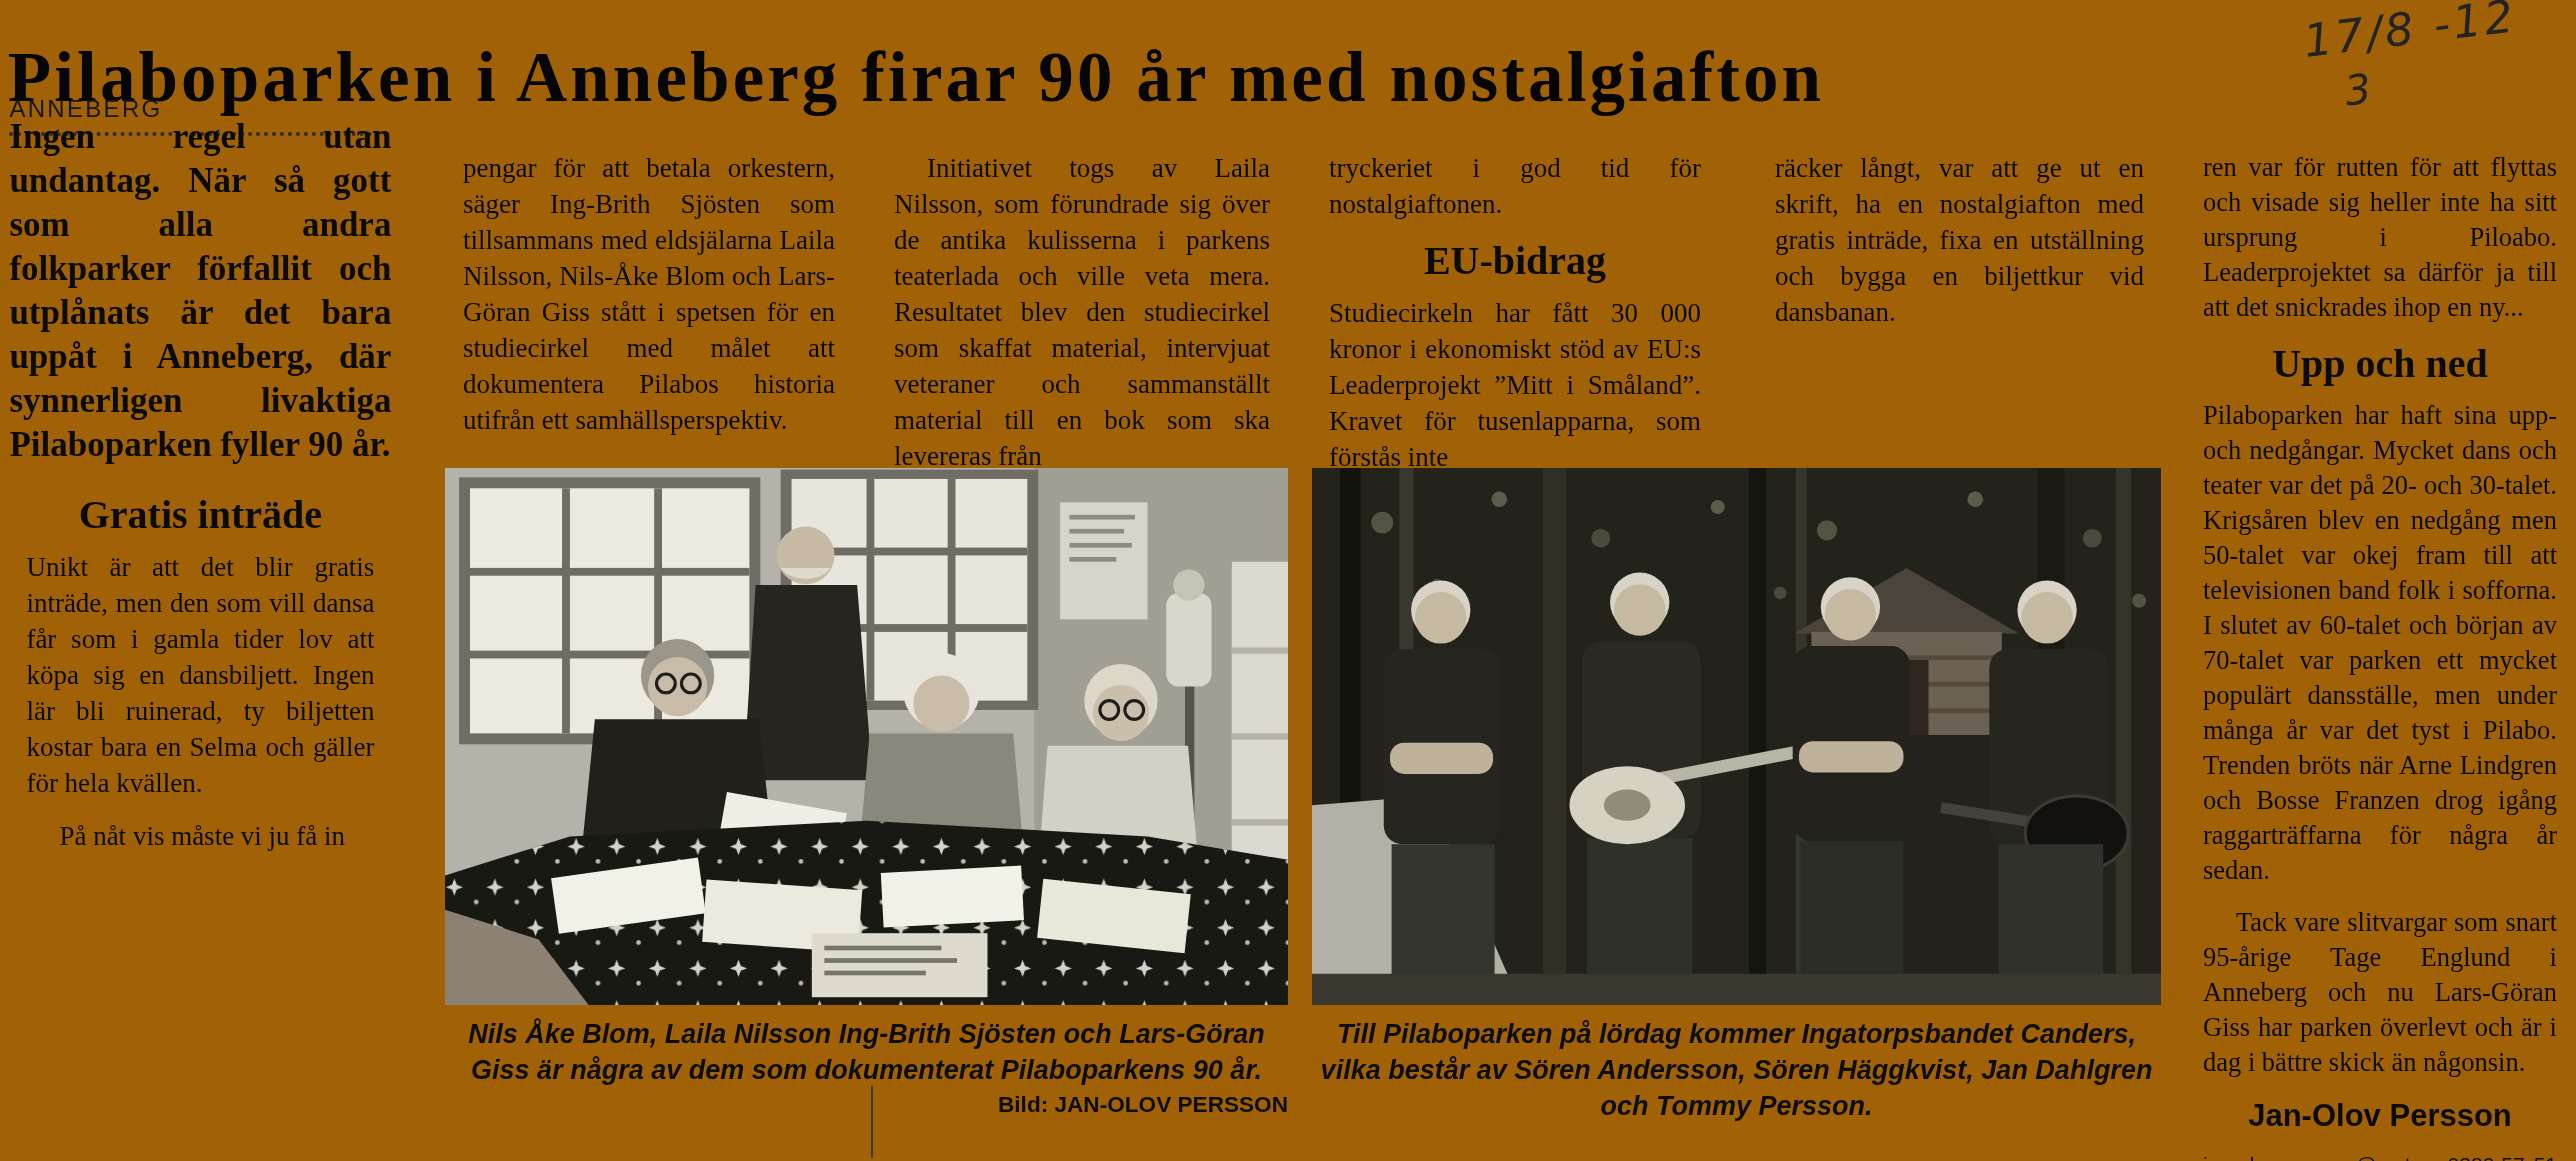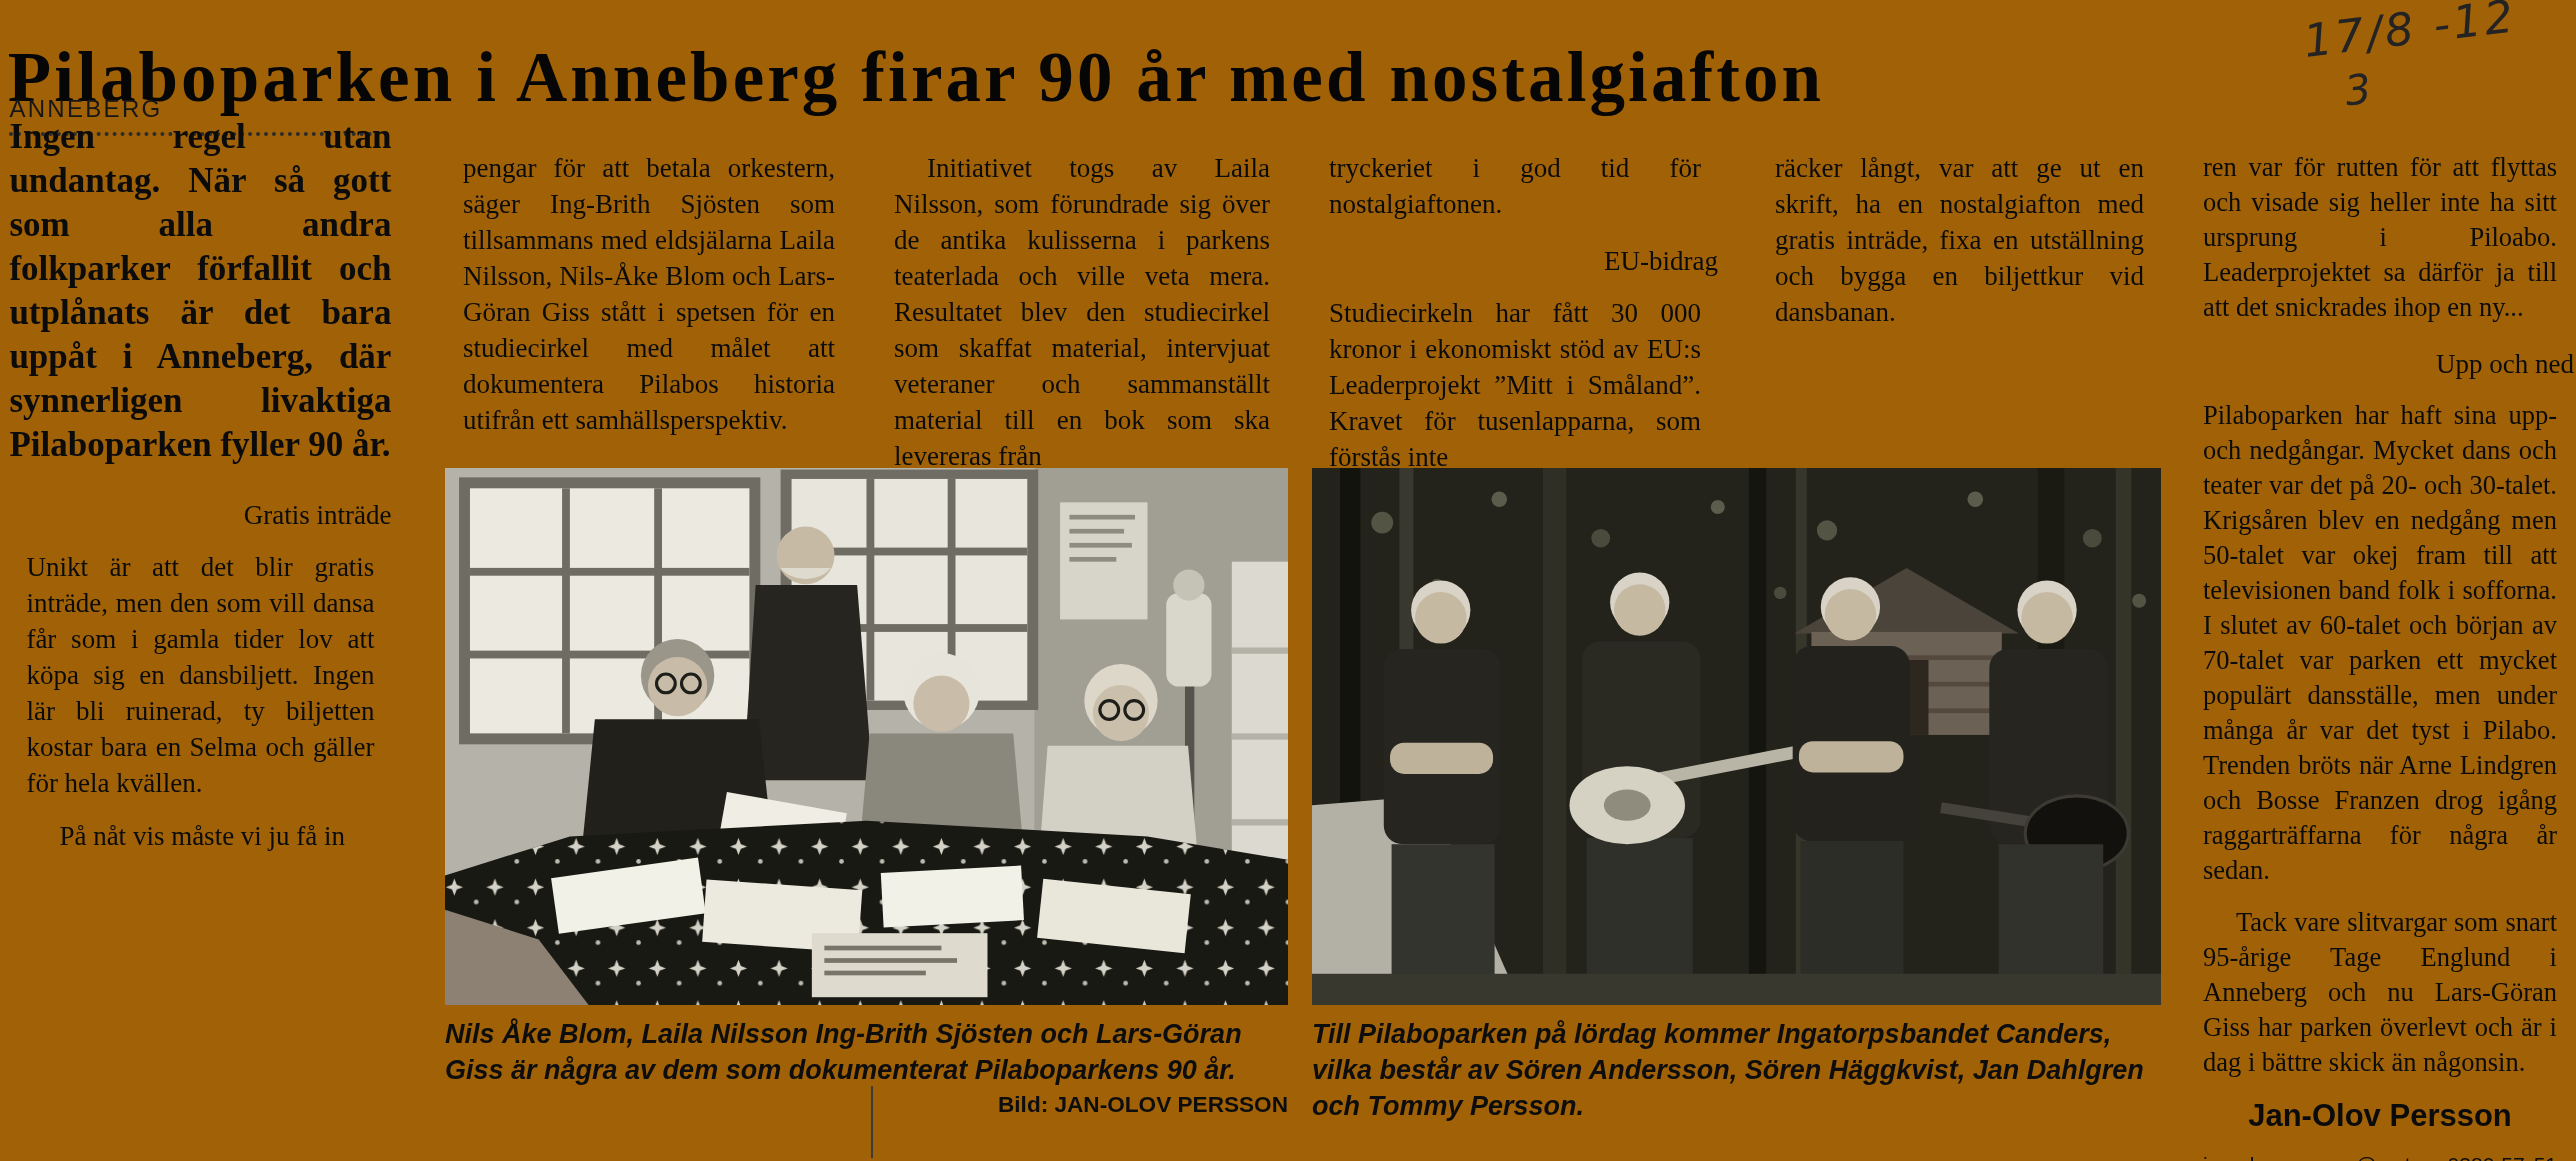--- a/index.html
+++ b/index.html
@@ -31,31 +31,31 @@
   .col p{margin:17px;}
   .ind{text-indent:33px;}
   .col1{left:9.4px;top:115px;width:382px;}
   .lead{font-size:35px;line-height:44px;font-weight:700;margin:0 0 31px 0 !important;}
   .col2{left:446px;width:406px;}
   .col3{left:877px;width:410px;}
   .col4{left:1312px;width:406px;}
   .col5{left:1758px;width:403px;}
   .col6{left:2186px;width:388px;font-size:26.5px;line-height:35px;}
   .subhead{
-    font-weight:400;font-size:27px;line-height:34px;text-align:right;
+    font-weight:700;font-size:40px;line-height:34px;text-align:center;
     margin:22px 0 9.4px 0 !important;text-indent:0;
   }
   .gap-top{margin-top:17px !important;}
   .photo{position:absolute;top:468px;height:537px;background:#2a2a24;}
   .photo svg{display:block;width:100%;height:100%;}
   .photo1{left:445px;width:843px;}
   .photo2{left:1312px;width:849px;}
   .caption{
     position:absolute;font-family:"Liberation Sans",sans-serif;
-    font-style:italic;font-weight:700;font-size:27px;line-height:36px;color:#0d0d0d;
+    font-style:italic;font-weight:700;font-size:27px;line-height:36px;color:#0d0d0d;text-align:center;
   }
   .cap1{left:445px;top:1016px;width:843px;}
   .cap2{left:1312px;top:1016px;width:849px;}
   .credit{
     position:absolute;left:445px;top:1092px;width:843px;text-align:right;
     font-family:"Liberation Sans",sans-serif;font-weight:700;font-size:22.6px;color:#0d0d0d;
   }
   .byline{
     text-align:center;font-family:"Liberation Sans",sans-serif;font-weight:700;
     font-size:31px;line-height:37px;margin-top:11px !important;

